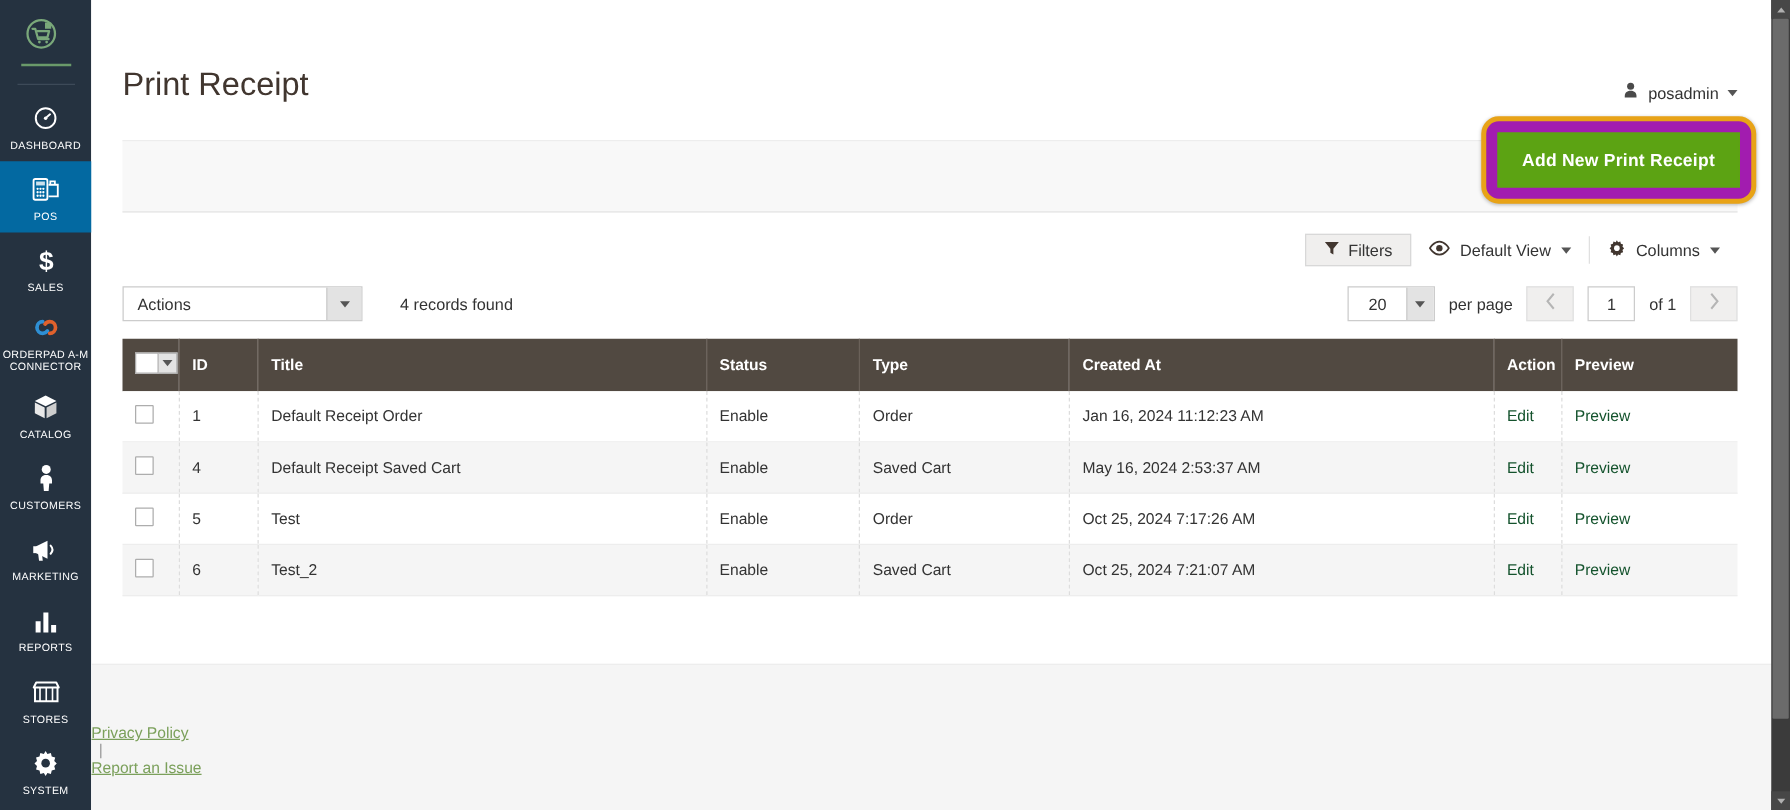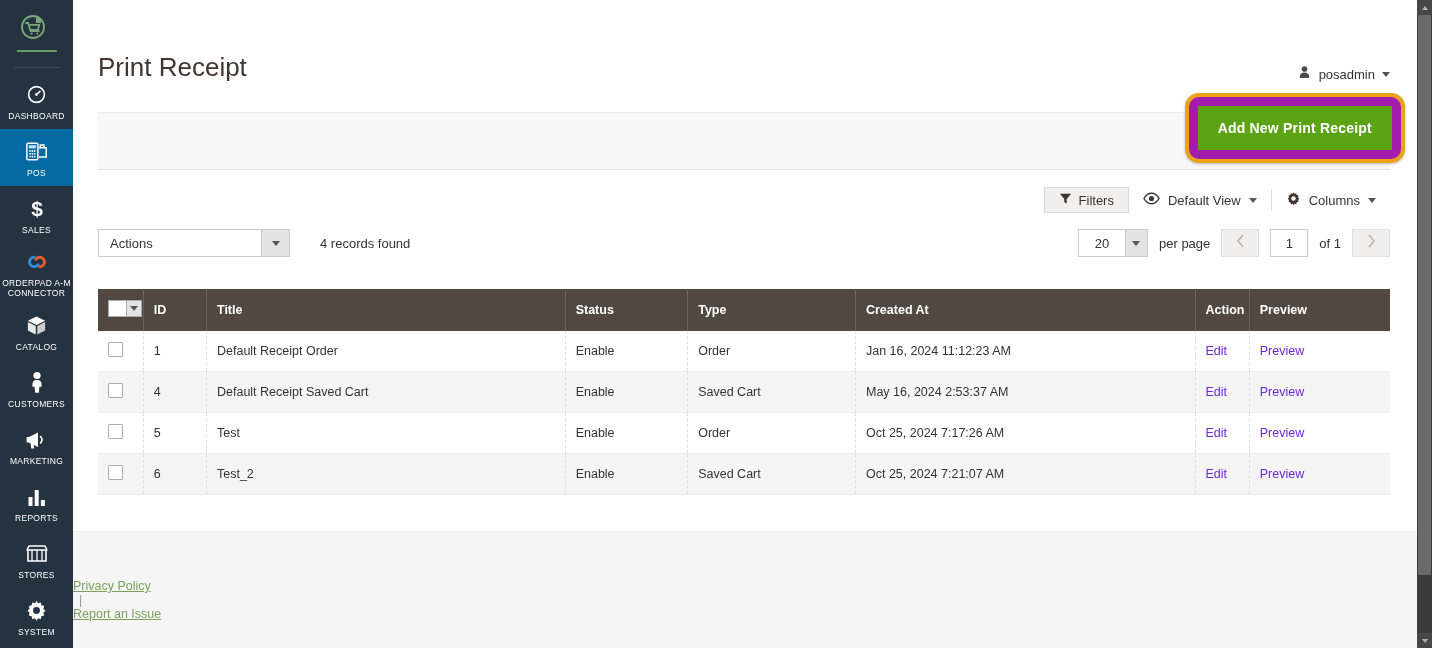--- a/index.html
+++ b/index.html
@@ -128,21 +128,21 @@
     display: flex; align-items: center; justify-content: center; cursor: pointer;
   }
   .pager-input {
     width: 38px; height: 28px; border: 1px solid #cccccc; background: #fff;
     display: flex; align-items: center; justify-content: center;
     font-size: 13px; color: #333;
   }
   .pager-of { font-size: 13px; color: #333; }
 
   
-  .grid-wrap { margin: 32px 42px 0 25px; }
+  .grid-wrap { margin: 14px 42px 0 25px; }
   table.data-grid { width: 100%; border-collapse: collapse; table-layout: fixed; }
   table.data-grid thead th {
     background: #514941; color: #ffffff; font-size: 12.5px; font-weight: bold;
     text-align: left; padding: 11px 10px; border-right: 1px solid #6a6159;
     height: 33px; vertical-align: middle;
   }
   table.data-grid thead th:last-child { border-right: none; }
   table.data-grid tbody td {
     font-size: 12.5px; color: #333333; padding: 11px 10px;
     border-right: 1px dashed #dddddd; border-bottom: 1px solid #ededed;
@@ -156,21 +156,21 @@
     display: inline-block; cursor: pointer; border-radius: 1px;
   }
   .cb-head {
     display: inline-flex; align-items: stretch; height: 17px; cursor: pointer;
   }
   .cb-head .cbox { width: 19px; background: #fff; border: 1px solid #adadad; }
   .cb-head .cbarrow {
     width: 15px; background: #e3e3e3; border: 1px solid #adadad; border-left: none;
     display: flex; align-items: center; justify-content: center;
   }
-  a.link { color: #6d28d9; text-decoration: none; font-size: 12.5px; cursor: pointer; }
+  a.link { color: #14532d; text-decoration: none; font-size: 12.5px; cursor: pointer; }
 
   
   .footer {
     position: absolute; left: 0; right: 0; bottom: 0; top: 531px;
     background: #f5f5f5; border-top: 1px solid #ededed;
     display: flex; align-items: flex-start; justify-content: center;
     padding-top: 20px;
     flex-direction: column;
   }
   .footer a { color: #7ba05b; font-size: 12.5px; text-decoration: underline; cursor: pointer; }

